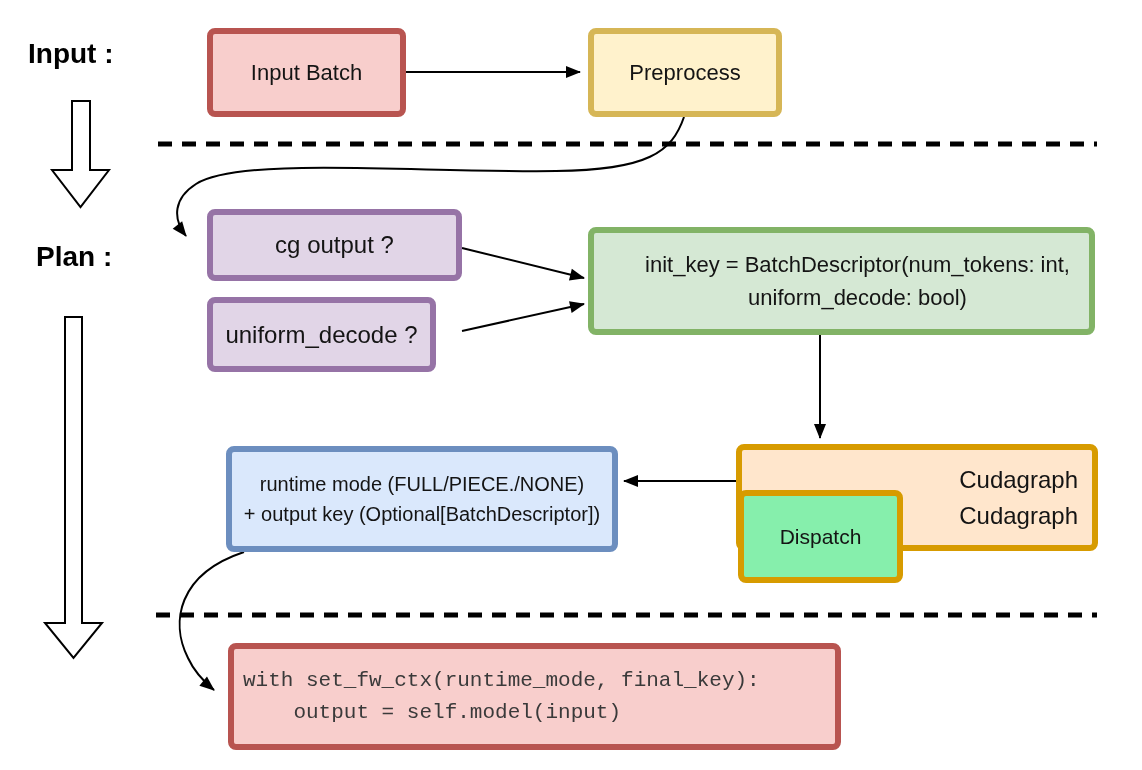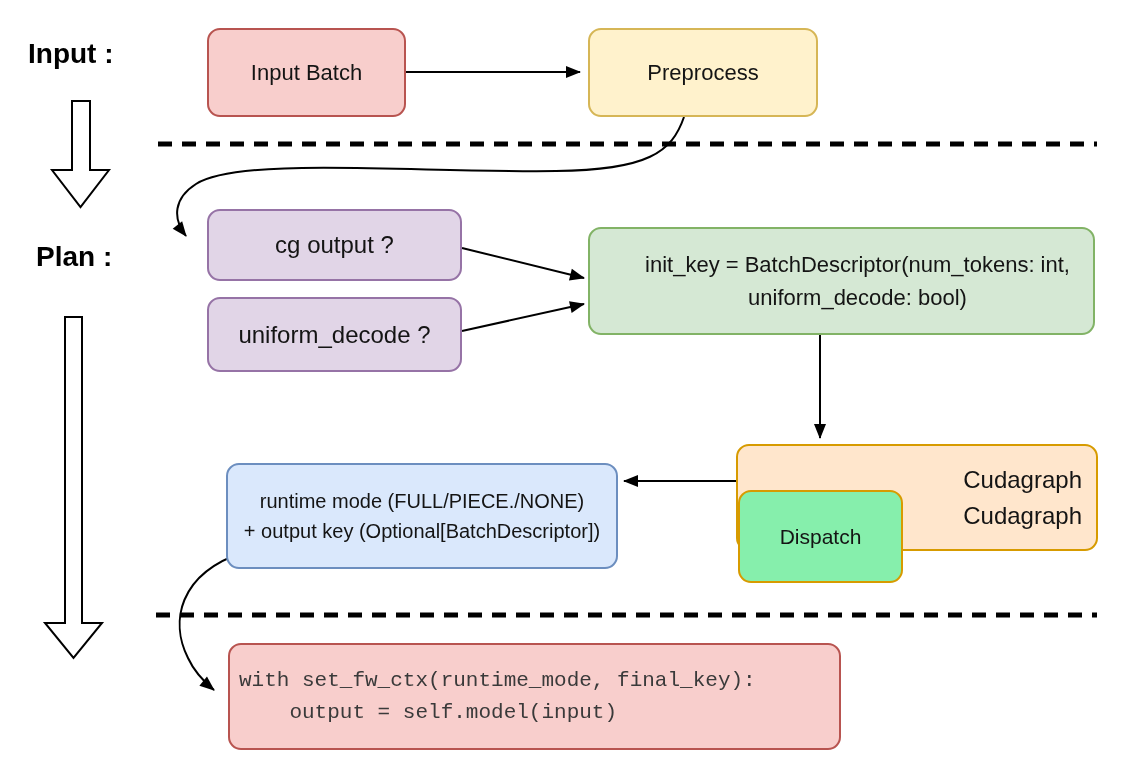--- a/index.html
+++ b/index.html
@@ -11,31 +11,31 @@
     overflow:hidden;
   }
   #connector-layer{position:absolute;left:0;top:0;width:1142px;height:770px;}
   .stage-label{
     position:absolute;
     font-weight:bold;font-size:28px;color:#000;
     white-space:nowrap;
   }
   .node{
     position:absolute;box-sizing:border-box;
-    border:2px solid #404040;border-radius:13px;
+    border:6px solid #404040;border-radius:8px;
     display:flex;flex-direction:column;align-items:center;justify-content:center;
     text-align:center;color:#141414;line-height:1.5;
   }
   .node span{white-space:pre;}
   .n-input-batch   {left:207px;top:28px; width:199px;height:89px;background:#f8cecc;border-color:#b85450;font-size:22px;}
-  .n-preprocess    {left:588px;top:28px; width:230px;height:89px;background:#fff2cc;border-color:#d6b656;font-size:22px;}
+  .n-preprocess    {left:588px;top:28px; width:194px;height:89px;background:#fff2cc;border-color:#d6b656;font-size:22px;}
   .n-cg-padding    {left:207px;top:209px;width:255px;height:72px;background:#e1d5e7;border-color:#9673a6;font-size:24px;}
-  .n-uniform-decode{left:207px;top:297px;width:255px;height:75px;background:#e1d5e7;border-color:#9673a6;font-size:24px;}
+  .n-uniform-decode{left:207px;top:297px;width:229px;height:75px;background:#e1d5e7;border-color:#9673a6;font-size:24px;}
   .n-init-key      {left:588px;top:227px;width:507px;height:108px;background:#d5e8d4;border-color:#82b366;font-size:22px;padding-left:32px;}
-  .n-runtime-mode  {left:226px;top:463px;width:392px;height:106px;background:#dae8fc;border-color:#6c8ebf;font-size:20px;}
+  .n-runtime-mode  {left:226px;top:446px;width:392px;height:106px;background:#dae8fc;border-color:#6c8ebf;font-size:20px;}
   .n-cudagraph     {left:736px;top:444px;width:362px;height:107px;background:#ffe6cc;border-color:#d79b00;font-size:24px;
                     align-items:flex-end;padding-right:14px;z-index:1;}
   .n-dispatch      {left:738px;top:442px;width:165px;height:93px;background:#86efac;border-color:#d79b00;font-size:21px;z-index:2;margin-top:48px;}
   .n-execute-code  {left:228px;top:643px;width:613px;height:107px;background:#f8cecc;border-color:#b85450;
                     font-family:"Liberation Mono",monospace;font-size:21px;line-height:32px;
                     align-items:flex-start;padding-left:9px;text-align:left;color:#3a3a3a;}
   .lbl-input  {left:28px;top:38px;}
   .lbl-plan   {left:36px;top:241px;}
   .lbl-execute{left:18px;top:670px;}
 </style>

